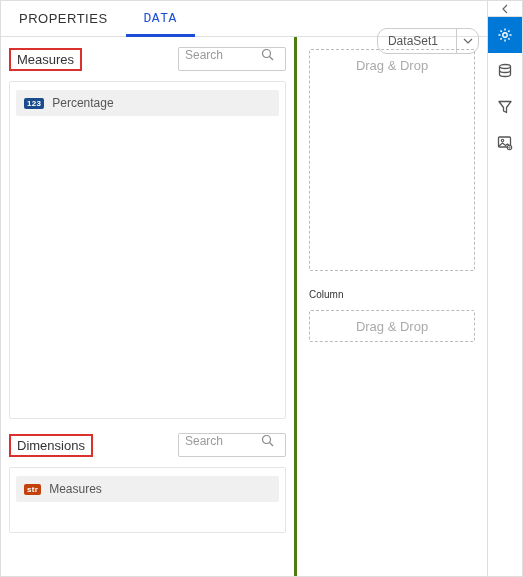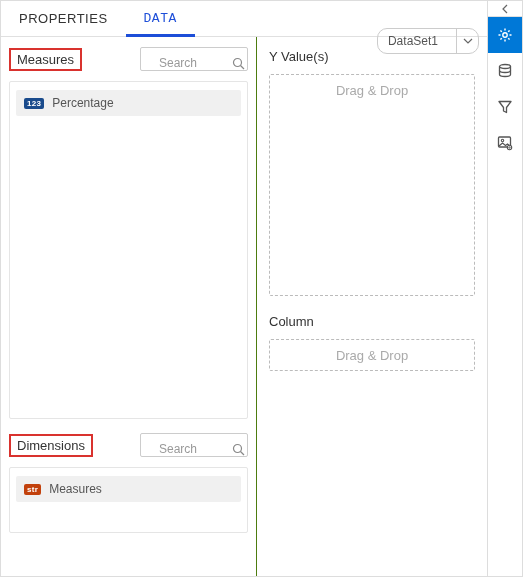--- a/index.html
+++ b/index.html
@@ -8,42 +8,42 @@
 .main { flex: 1; display: flex; flex-direction: column; border-right: 1px solid #ddd; }
 .header { display: flex; align-items: center; border-bottom: 1px solid #e0e0e0; height: 36px; }
 .tabs { display: flex; flex: 1; }
 .tab { padding: 0 18px; height: 36px; line-height: 36px; font-size: 13px; letter-spacing: 0.5px; cursor: pointer; color: #333; }
 .tab.active { color: #1d4ed8; border-bottom: 3px solid #1d4ed8; font-weight: 500; font-family: Liberation Mono, monospace; }
 .dataset-wrap { display: flex; align-items: center; padding-right: 8px; }
 .dataset { display: flex; align-items: center; border: 1px solid #ccc; border-radius: 10px; height: 26px; margin-top: 44px; }
 .dataset-val { padding: 0 18px 0 10px; font-size: 12px; color: #555; }
 .dataset-arrow { border-left: 1px solid #ccc; width: 22px; height: 26px; display: flex; align-items: center; justify-content: center; }
 .content { flex: 1; display: flex; }
-.left { width: 256px; border-right: 1px solid #4d7c0f; padding: 10px 8px 8px 8px; display: flex; flex-direction: column; }
+.left { width: 296px; border-right: 3px solid #4d7c0f; padding: 10px 8px 8px 8px; display: flex; flex-direction: column; }
 .right { flex: 1; padding: 12px 12px 8px 12px; }
 .section-head { display: flex; align-items: center; justify-content: space-between; margin-bottom: 10px; }
 .section-title { font-size: 13px; padding: 1px 4px; }
 .highlighted { border: 2px solid #d9322e; padding: 2px 6px; }
-.search { display: flex; align-items: flex-end; border: 1px solid #ccc; border-radius: 2px; height: 24px; width: 108px; background: #fff; padding-left: 12px; }
+.search { display: flex; align-items: flex-start; border: 1px solid #ccc; border-radius: 2px; height: 24px; width: 108px; background: #fff; }
 .search input { border: none; outline: none; width: 76px; font-size: 12px; padding-left: 6px; color: #333; }
 .search input::placeholder { color: #999; }
 .search-icon { width: 24px; display: flex; align-items: center; justify-content: center; }
 .field-list { border: 1px solid #e5e5e5; border-radius: 2px; padding: 8px 6px; background: #fff; }
 .measures-list { height: 338px; }
 .dimensions-list { height: 66px; }
 .field-item { display: flex; align-items: center; background: #f0f0f0; border-radius: 2px; height: 26px; padding: 0 8px; font-size: 12px; color: #555; cursor: grab; }
 .badge { display: inline-flex; align-items: center; justify-content: center; font-size: 8px; font-weight: bold; color: #fff; border-radius: 2px; padding: 1px 3px; margin-right: 8px; letter-spacing: 0.3px; }
 .badge-num { background: #1a4b8c; }
 .badge-str { background: #c2410c; }
 .spacer { height: 14px; }
 .ylabel { font-size: 13px; color: #333; margin-bottom: 10px; }
 .dropzone { border: 1px dashed #bbb; border-radius: 2px; display: flex; align-items: flex-start; justify-content: center; color: #aaa; font-size: 13px; padding-top: 8px; }
 .dz-y { height: 222px; }
 .dz-col { height: 32px; align-items: center; padding-top: 0; }
-.col-label { font-size: 13px; margin: 18px 0 10px 0; }
+.col-label { font-size: 10px; margin: 18px 0 10px 0; }
 .sidebar { width: 34px; background: #fff; display: flex; flex-direction: column; align-items: center; }
 .sb-top { height: 16px; width: 100%; border-bottom: 1px solid #e0e0e0; display: flex; align-items: center; justify-content: center; }
 .sb-btn { width: 34px; height: 36px; display: flex; align-items: center; justify-content: center; cursor: pointer; }
 .sb-btn.active { background: #0078d7; }
 .sb-btn svg { display: block; }
 svg { pointer-events: none; }
 </style>
 </head>
 <body>
 
@@ -103,21 +103,20 @@
         </div>
         <div class="field-list dimensions-list">
           <div class="field-item">
             <span class="badge badge-str">str</span>
             <span>Measures</span>
           </div>
         </div>
       </div>
 
       <div class="right">
-        <div class="ylabel">Y Value(s)</div>
         <div class="dropzone dz-y">
           <span>Drag &amp; Drop</span>
         </div>
         <div class="col-label">Column</div>
         <div class="dropzone dz-col">
           <span>Drag &amp; Drop</span>
         </div>
       </div>
     </div>
   </div>

